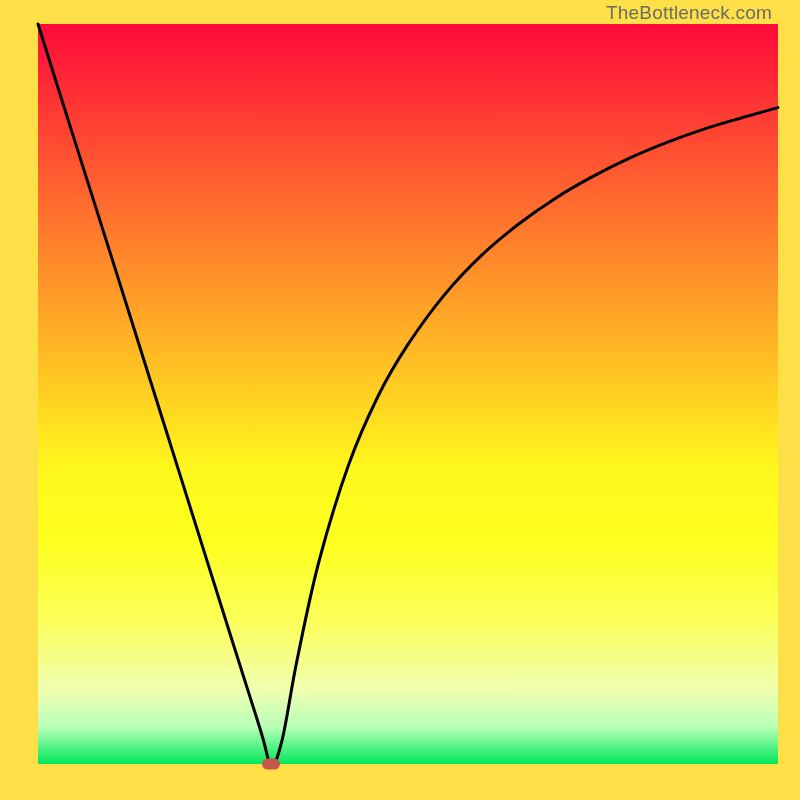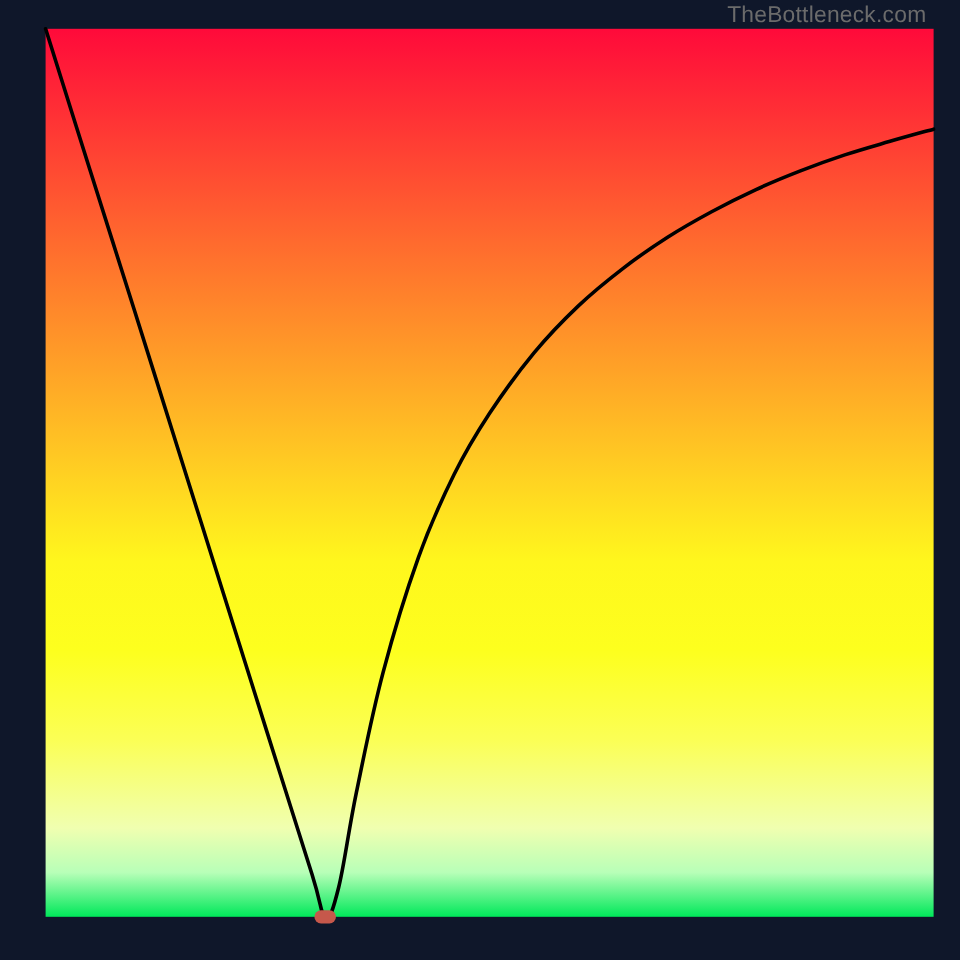--- a/index.html
+++ b/index.html
@@ -10,21 +10,21 @@
     background: #000;
     overflow: hidden;
     font-family: Arial, Helvetica, sans-serif;
   }
   .frame {
     position: absolute;
     left: 0;
     top: 0;
     width: 800px;
     height: 800px;
-    background: #0f172a;
+    background: #fde047;
   }
   .plot {
     position: absolute;
     left: 38px;
     top: 24px;
     width: 740px;
     height: 740px;
     
     background: linear-gradient(
       to bottom,

